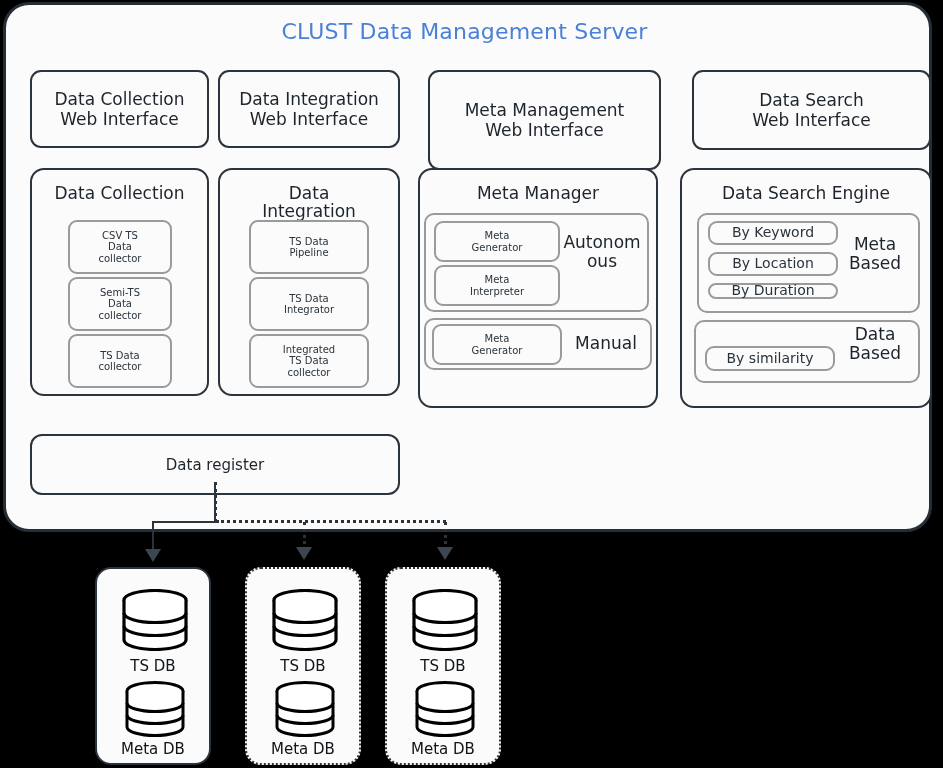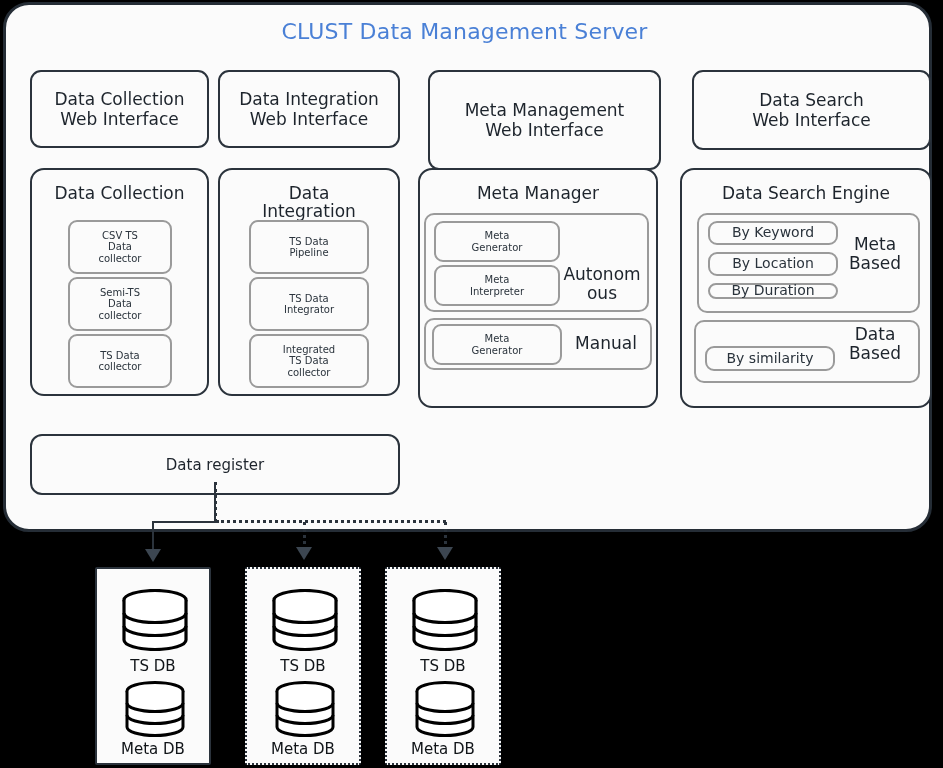--- a/index.html
+++ b/index.html
@@ -113,21 +113,21 @@
   .wi { font-size: 17px; }
 
   
   .bar { font-size: 15px; border-radius: 12px; }
 
   
   .dbgroup {
     position: absolute;
     box-sizing: border-box;
     background: #fbfbfb;
-    border-radius: 2px;
+    border-radius: 16px;
   }
   .dbgroup.solid { border: 2.5px solid #2b333c; }
   .dbgroup.dotted { border: 2.5px dotted #2b333c; }
 
   .dbcyl {
     position: absolute;
     width: 70px;
     height: 62px;
   }
   .dblabel {
@@ -226,21 +226,21 @@
   </div>
   <div class="pill" style="left:249px; top:334px; width:120px; height:54px;">
     <span>Integrated<br>TS Data<br>collector</span>
   </div>
 
   <div class="group" style="left:418px; top:168px; width:240px; height:240px;">
     <div class="group-title" style="top:14px; font-size:17px;">Meta Manager</div>
   </div>
 
   <div class="sub" style="left:424px; top:213px; width:225px; height:99px;"></div>
-  <div class="sublabel" style="left:560px; top:233px; width:84px; font-size:17px;margin-top:32px;">Autonom<br>ous</div>
+  <div class="sublabel" style="left:560px; top:233px; width:84px; font-size:17px;">Autonom<br>ous</div>
   <div class="pill" style="left:434px; top:221px; width:126px; height:41px;">
     <span>Meta<br>Generator</span>
   </div>
   <div class="pill" style="left:434px; top:265px; width:126px; height:41px;">
     <span>Meta<br>Interpreter</span>
   </div>
 
   <div class="sub" style="left:424px; top:318px; width:228px; height:52px;"></div>
   <div class="sublabel" style="left:563px; top:334px; width:86px; font-size:17px;">Manual</div>
   <div class="pill" style="left:432px; top:324px; width:130px; height:41px;">

